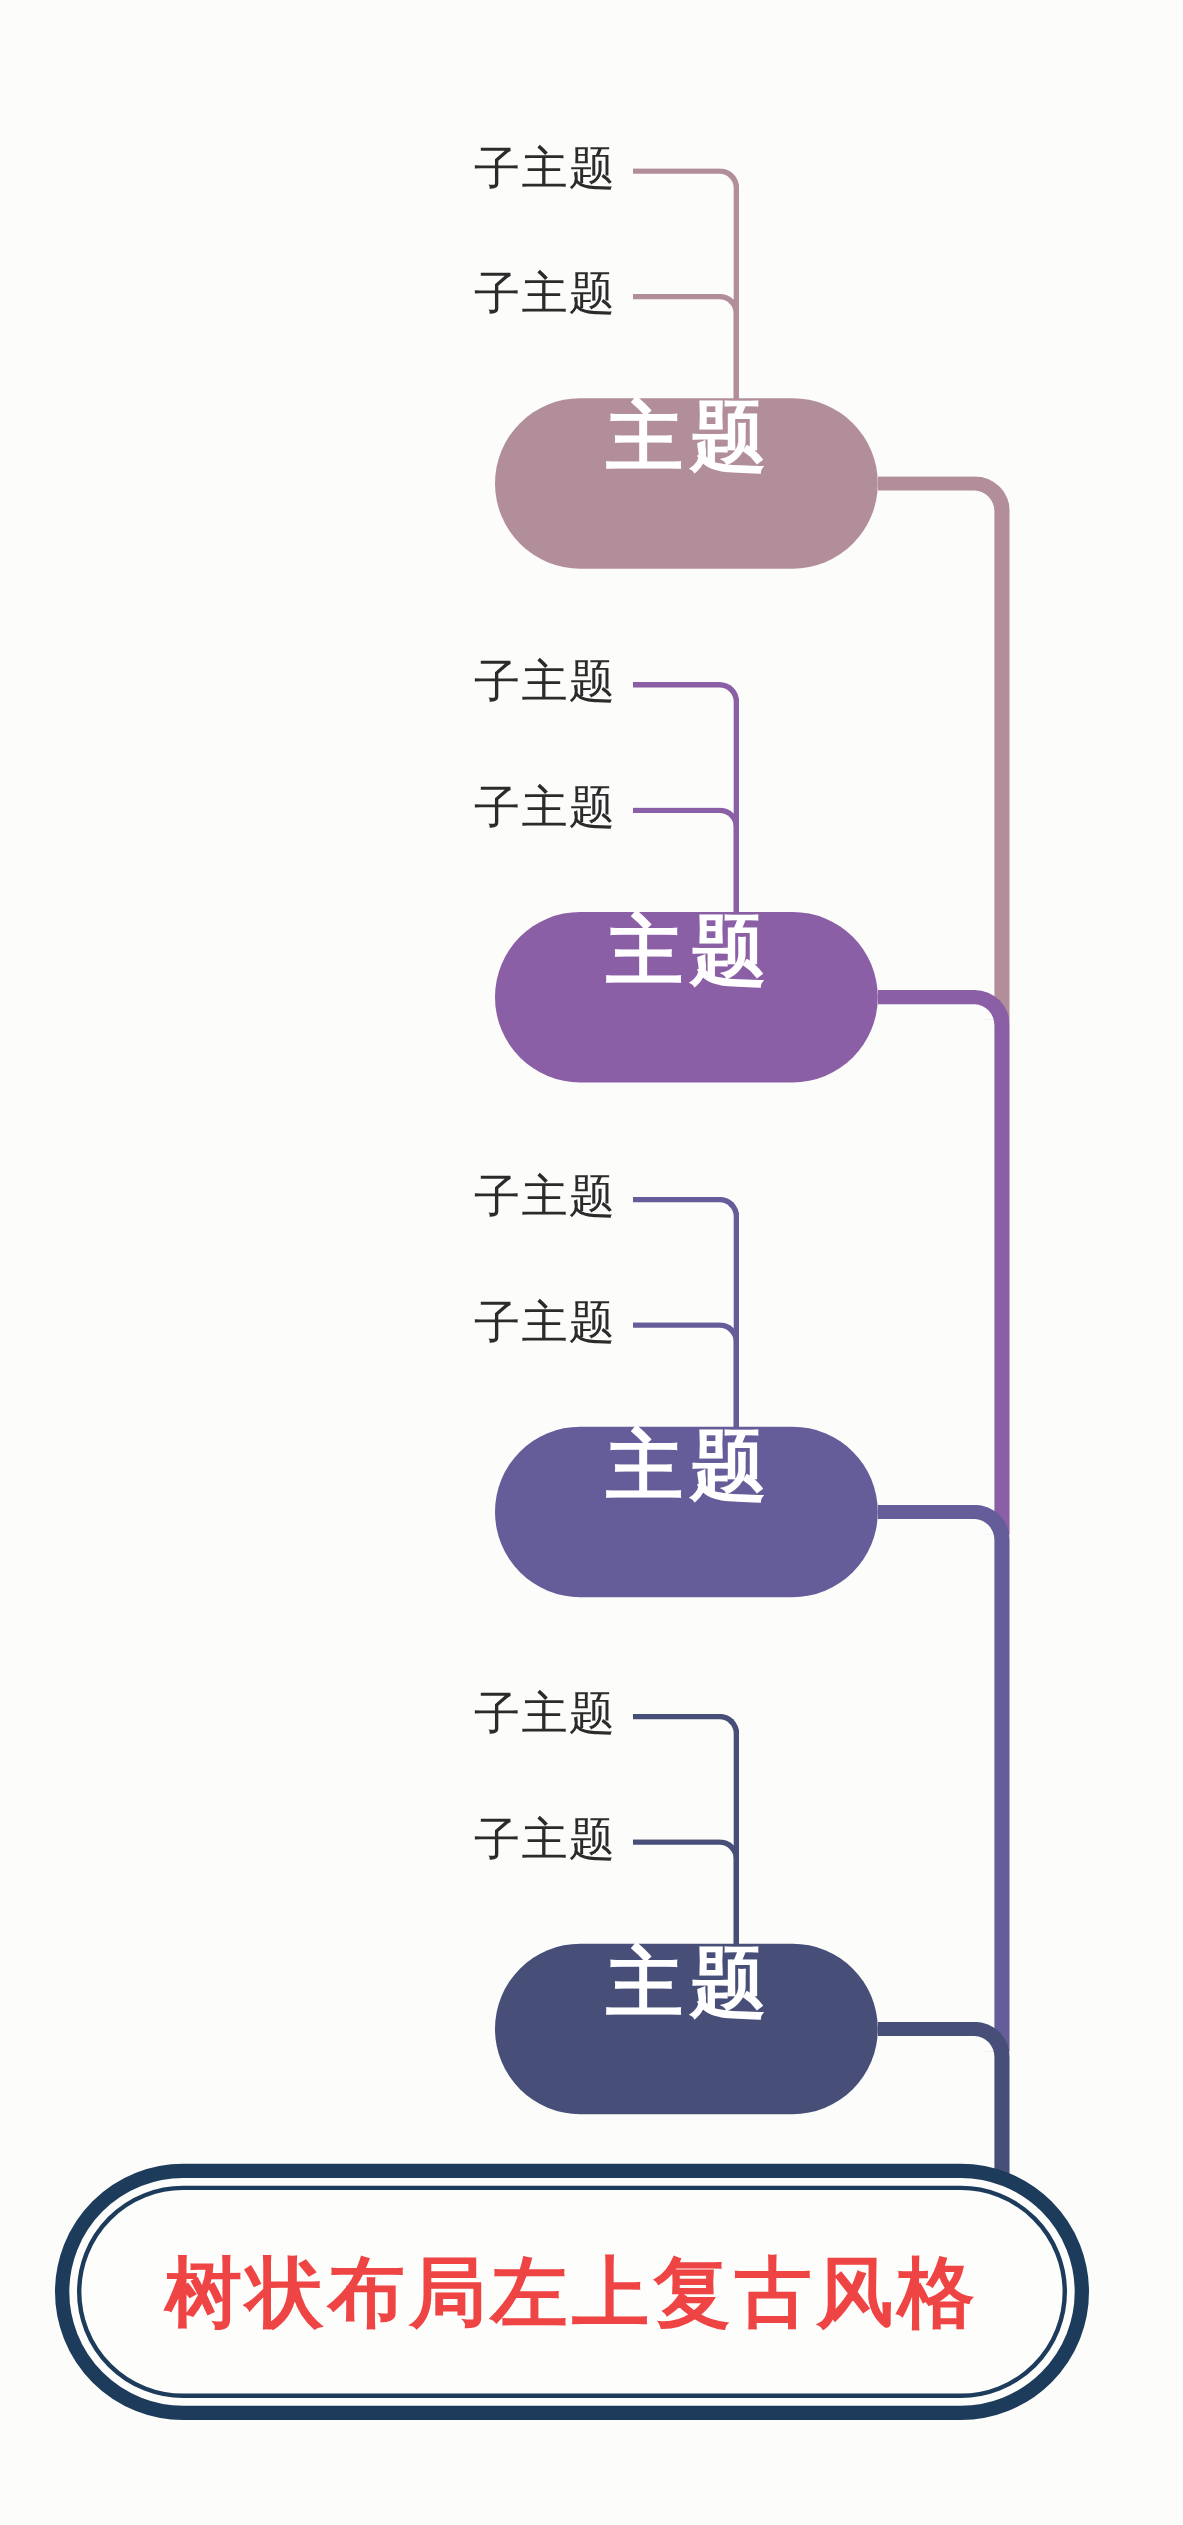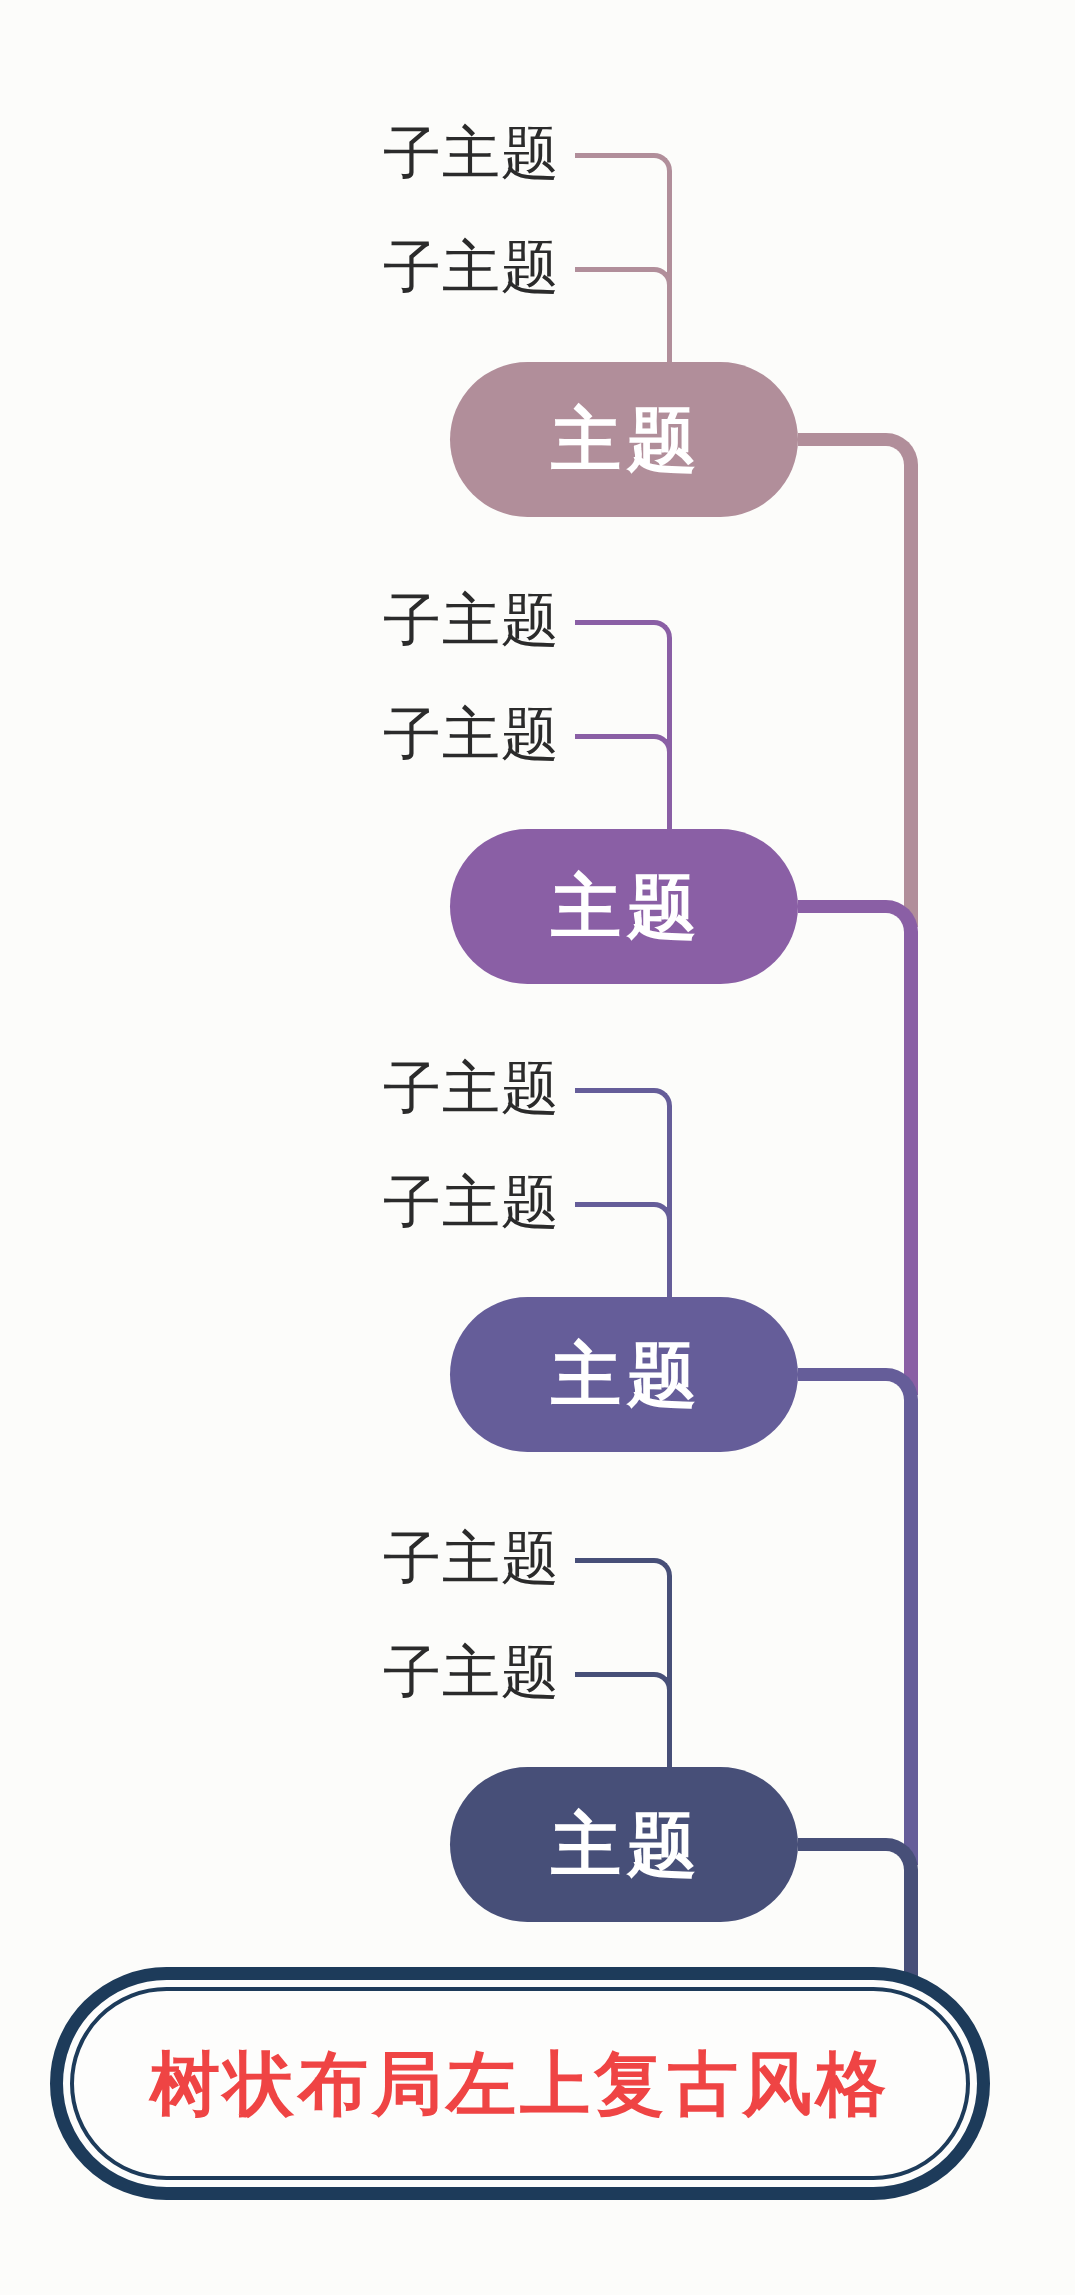--- a/index.html
+++ b/index.html
@@ -3,40 +3,40 @@
 <meta charset="utf-8">
 <style>
   html,body{margin:0;padding:0;}
   body{
     width:1075px;height:2295px;position:relative;overflow:hidden;
     font-family:"DejaVu Serif","Liberation Serif",serif;
   }
   #canvas{position:absolute;inset:0;}
   .subtopic{
     position:absolute;text-align:right;
-    font-size:58px;line-height:64px;font-weight:400;letter-spacing:1px;
+    font-size:42px;line-height:64px;font-weight:400;letter-spacing:1px;
     white-space:nowrap;
   }
   .sub-connector{
     position:absolute;
     border-top-style:solid;border-right-style:solid;
     border-top-width:5px;border-right-width:5px;
     border-top-right-radius:18px;
     border-left:none;border-bottom:none;
   }
   .main-connector{
     position:absolute;
     border-top-style:solid;border-right-style:solid;
     border-top-width:13px;border-right-width:14px;
     border-top-right-radius:32px;
     border-left:none;border-bottom:none;
   }
   .pill{
     position:absolute;border-radius:90px;
-    display:flex;align-items:center;justify-content:center;
+    display:flex;align-items:flex-start;justify-content:center;
     z-index:6;
   }
   .pill span{
     font-size:70px;font-weight:700;letter-spacing:6px;padding-left:6px;
     line-height:1;
   }
   #root-node{
     position:absolute;z-index:10;box-sizing:border-box;
     border-radius:120px;border-style:solid;border-width:13px;
   }

